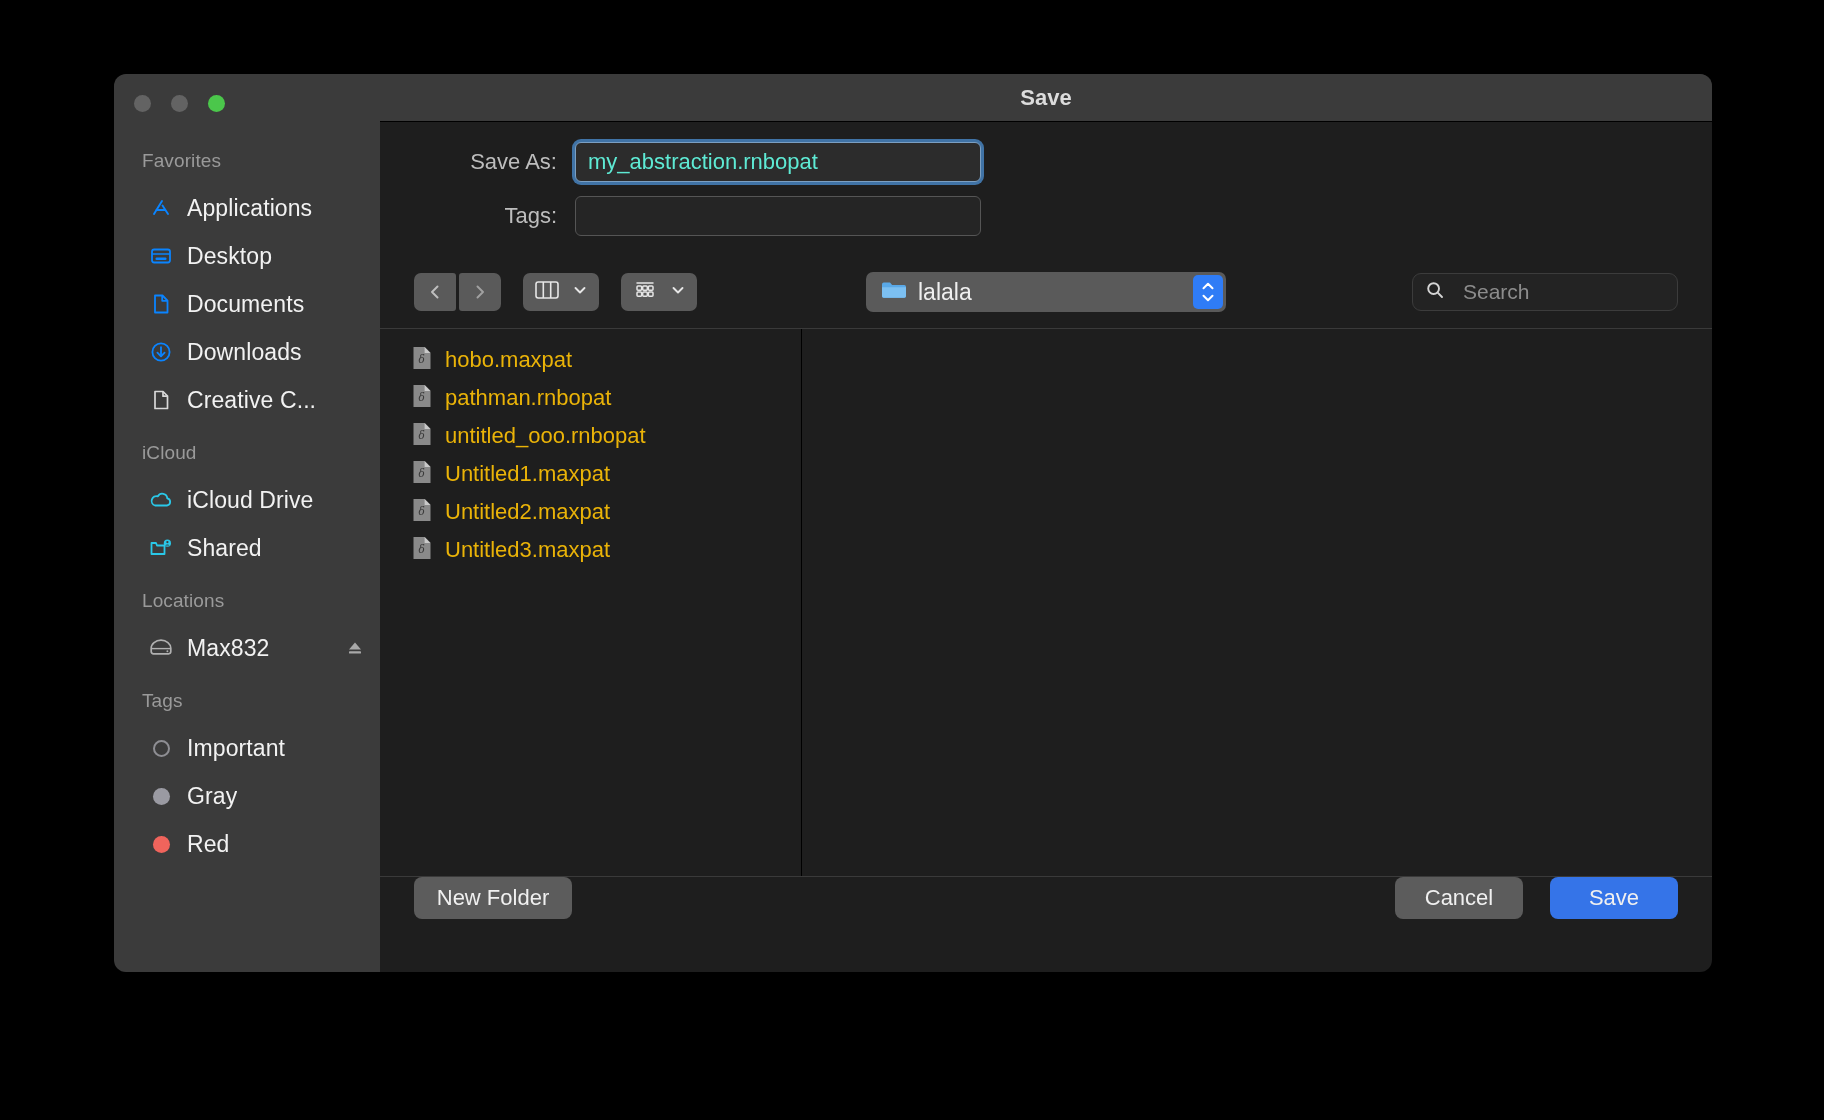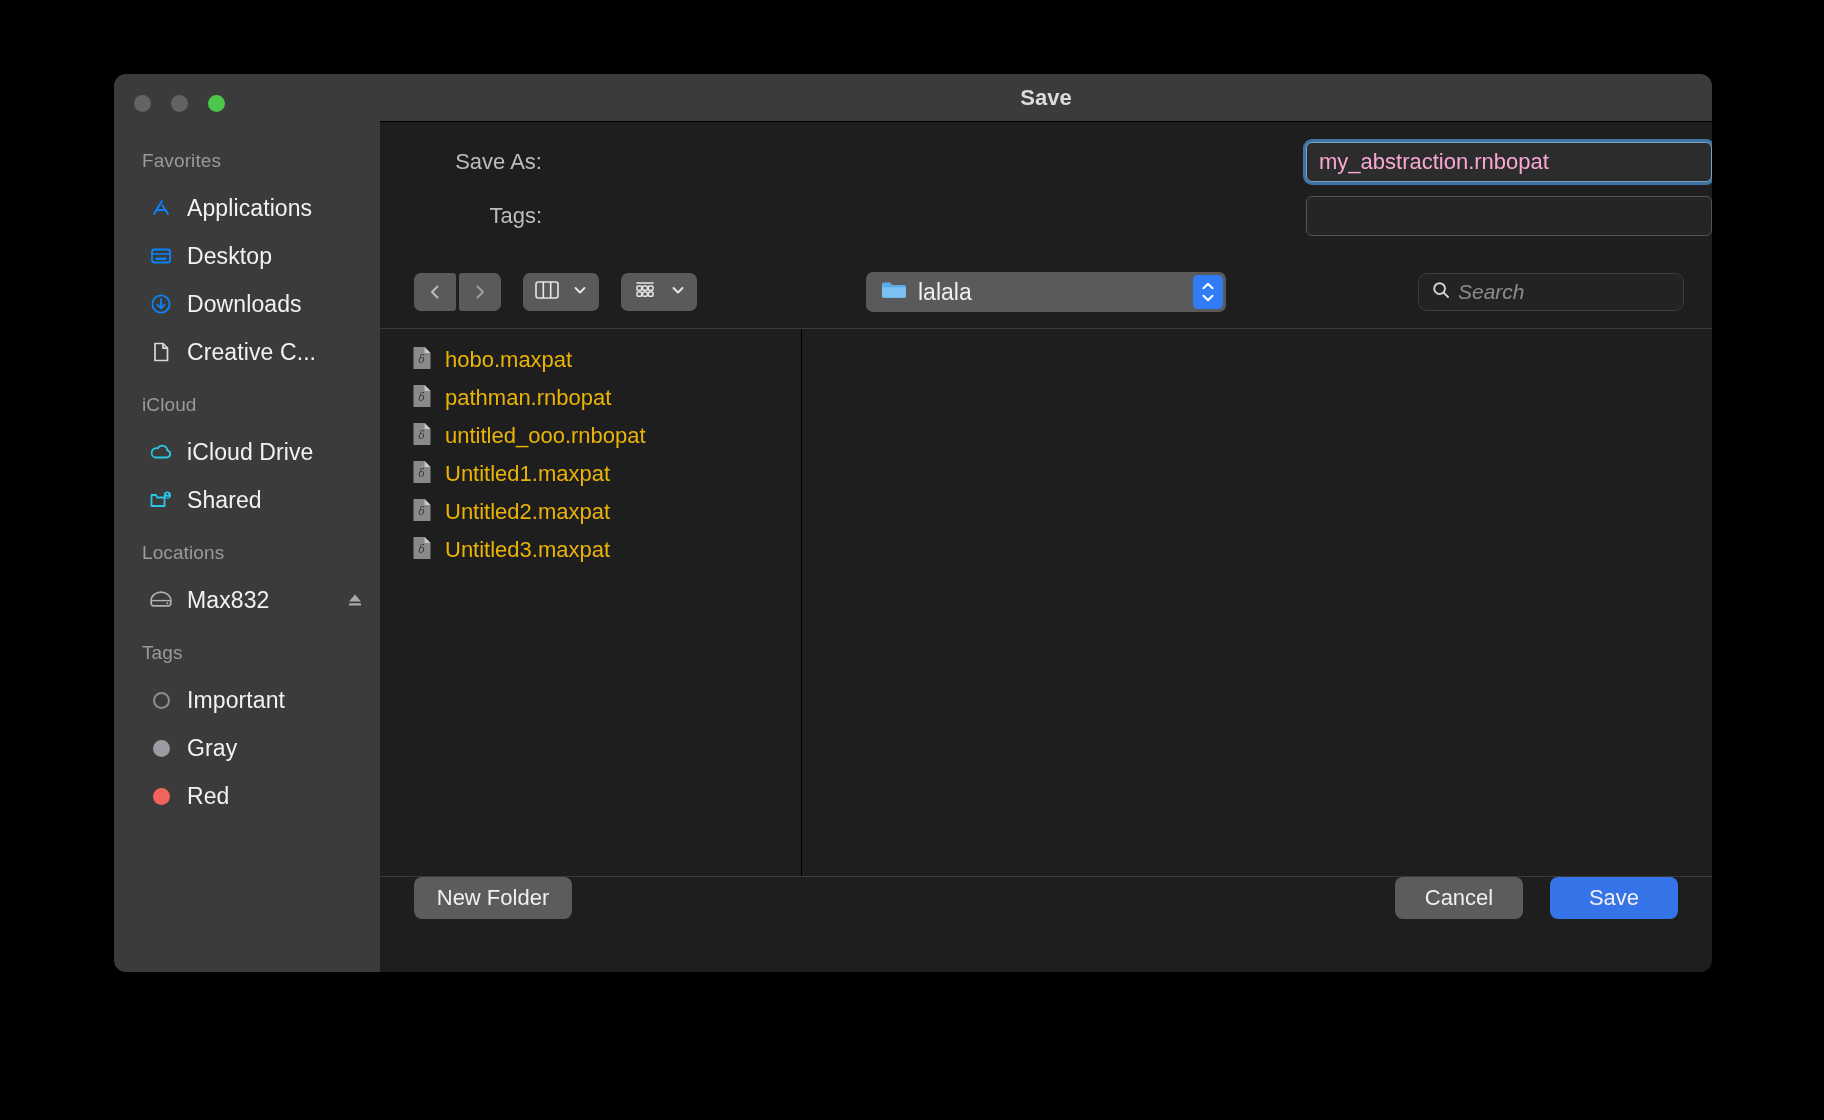--- a/index.html
+++ b/index.html
@@ -106,41 +106,42 @@
     font-size: 22px;
     font-weight: 700;
     color: #dcdcdc;
   }
 
   
   #fields { padding: 20px 0 6px 0; }
   .field-row {
     display: flex;
     align-items: center;
-    justify-content: space-between;
+    justify-content: flex-start;
     margin-bottom: 14px;
+    margin-left: 15px;
   }
   .field-label {
     width: 180px;
     text-align: right;
     font-size: 22px;
     color: #bdbdbd;
     padding-right: 18px;
   }
   .field-input {
     width: 406px;
     height: 40px;
     border-radius: 6px;
     background: #252525;
     border: 1px solid #555555;
     display: flex;
     align-items: center;
     padding: 0 12px;
     font-size: 22px;
-    color: #f9a8d4;
+    color: #5eead4;
   }
   .field-input.focused {
     background: #2c2c2c;
     border: 1px solid #7b9fc2;
     box-shadow: 0 0 0 3px rgba(70,130,190,0.85);
   }
 
   
   #toolbar {
     height: 72px;
@@ -206,31 +207,30 @@
     gap: 2px;
   }
   #up-button {
     position: absolute;
     left: 1070px;
     width: 42px;
   }
 
   #search-field {
     position: absolute;
-    right: 28px;
+    right: 34px;
     width: 266px;
     height: 38px;
     border-radius: 9px;
     background: #232323;
     border: 1px solid #3c3c3c;
     display: flex;
     align-items: center;
-    gap: 7px;
+    gap: 18px;
     padding: 0 12px;
-    font-style: italic;
   }
   #search-field .ph { font-size: 21px; color: #8c8c8c; }
 
   
   #browser {
     flex: 1 1 auto;
     display: flex;
     border-top: 1px solid #3a3a3a;
     min-height: 0;
     overflow: hidden;
@@ -313,20 +313,29 @@
       <span class="sb-icon">
         <svg width="24" height="24" viewBox="0 0 24 24" fill="none" stroke="#0a84ff" stroke-width="1.8">
           <rect x="3" y="5.5" width="18" height="13" rx="2.2"></rect>
           <rect x="6.5" y="13.5" width="11" height="2.6" rx="1.1" fill="#0a84ff" stroke="none"></rect>
           <path d="M3 10 L21 10" stroke-width="1.4"></path>
         </svg>
       </span>
       <span class="sb-label">Desktop</span>
     </div>
 
+    <div class="sb-item">
+      <span class="sb-icon">
+        <svg width="24" height="24" viewBox="0 0 24 24" fill="none" stroke="#0a84ff" stroke-width="1.8" stroke-linejoin="round">
+          <path d="M6 3.5 h7.5 L18.5 8.6 V20.5 H6 Z"></path>
+          <path d="M13.2 3.6 V8.8 H18.4"></path>
+        </svg>
+      </span>
+      <span class="sb-label">Documents</span>
+    </div>
 
     <div class="sb-item">
       <span class="sb-icon">
         <svg width="24" height="24" viewBox="0 0 24 24" fill="none" stroke="#0a84ff" stroke-width="1.8" stroke-linecap="round" stroke-linejoin="round">
           <circle cx="12" cy="12" r="8.6"></circle>
           <path d="M12 7.2 V16.2"></path>
             <path d="M8.4 12.6 L12 16.3 L15.6 12.6"></path>
         </svg>
       </span>
       <span class="sb-label">Downloads</span>

